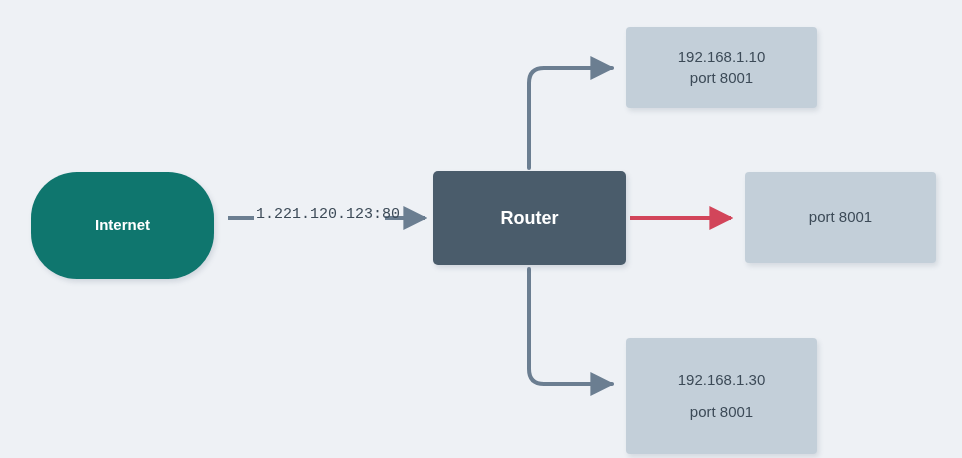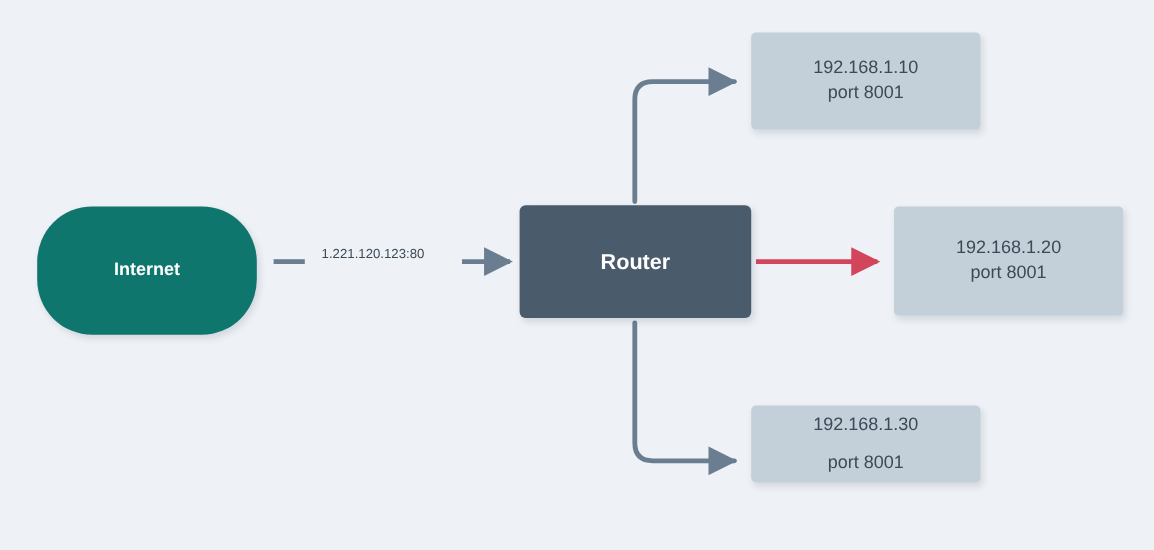--- a/index.html
+++ b/index.html
@@ -83,34 +83,35 @@
   #node-server-middle {
     left: 745px;
     top: 172px;
     width: 191px;
     height: 91px;
   }
   #node-server-bottom {
     left: 626px;
     top: 338px;
     width: 191px;
-    height: 64px;
+    height: 116px;
     gap: 12px;
   }
 
   .node-line { display: block; }
 
   
   #edge-label-ingress {
     position: absolute;
-    left: 268px;
+    left: 256px;
     top: 206px;
-    font-size: 11px;
+    font-size: 15px;
     color: #3c4a57;
     white-space: nowrap;
+    font-family: Liberation Mono, monospace;
   }
 </style>
 </head>
 <body>
 
 <div id="canvas">
 
   <svg id="edge-layer" viewBox="0 0 962 458" xmlns="http://www.w3.org/2000/svg">
     <defs>
       <marker id="arrow-gray" viewBox="0 0 10 10" refX="9" refY="5" markerWidth="6" markerHeight="6" orient="auto-start-reverse">
@@ -139,21 +140,20 @@
   <div class="node" id="node-router">
     <span class="node-line">Router</span>
   </div>
 
   <div class="node server-node" id="node-server-top">
     <span class="node-line">192.168.1.10</span>
     <span class="node-line">port 8001</span>
   </div>
 
   <div class="node server-node" id="node-server-middle">
-    <span class="node-line">192.168.1.20</span>
     <span class="node-line">port 8001</span>
   </div>
 
   <div class="node server-node" id="node-server-bottom">
     <span class="node-line">192.168.1.30</span>
     <span class="node-line">port 8001</span>
   </div>
 
   <div id="edge-label-ingress">1.221.120.123:80</div>
 

